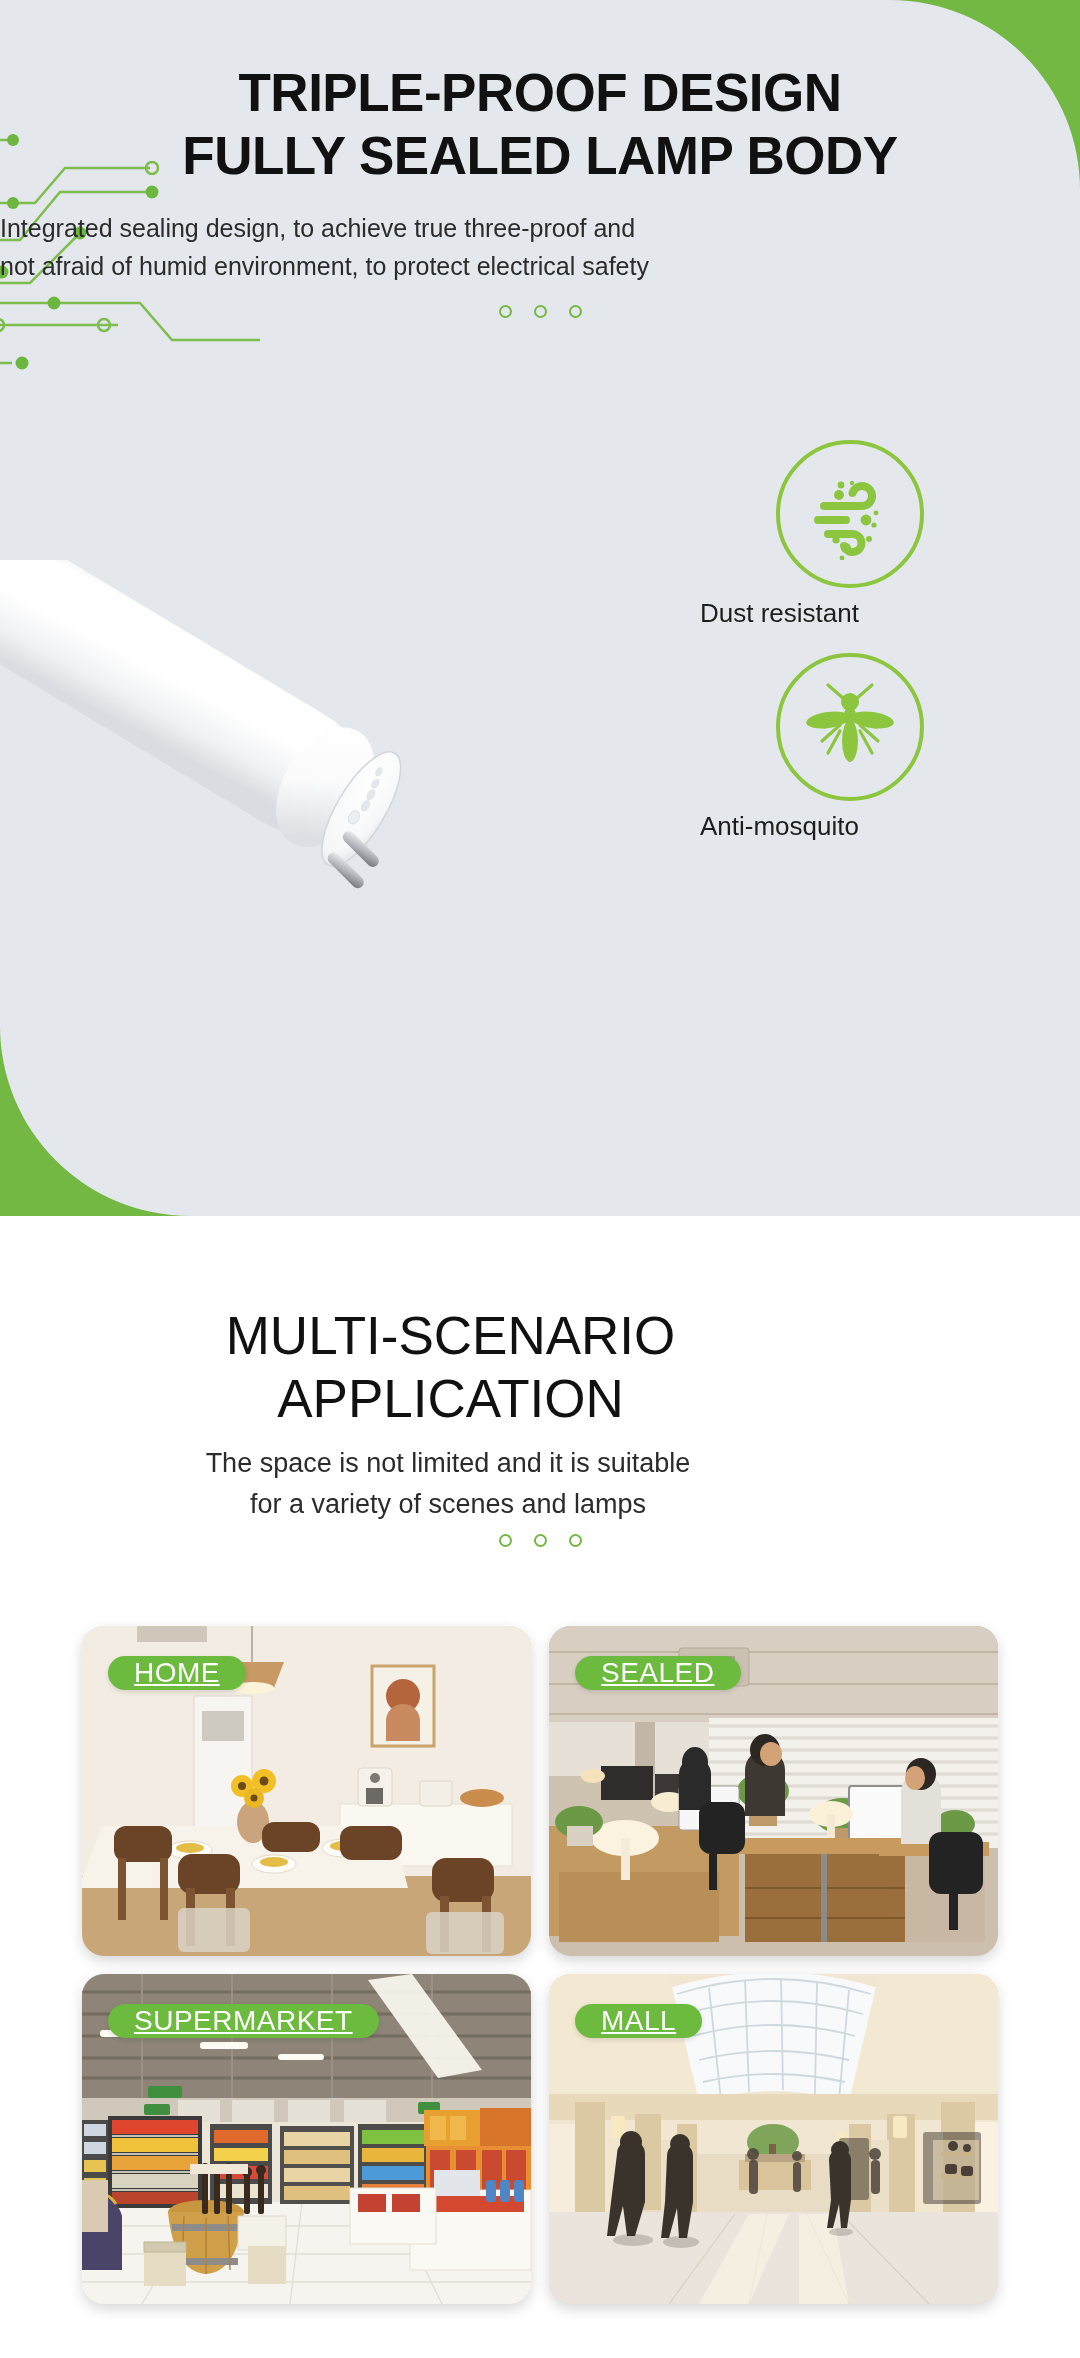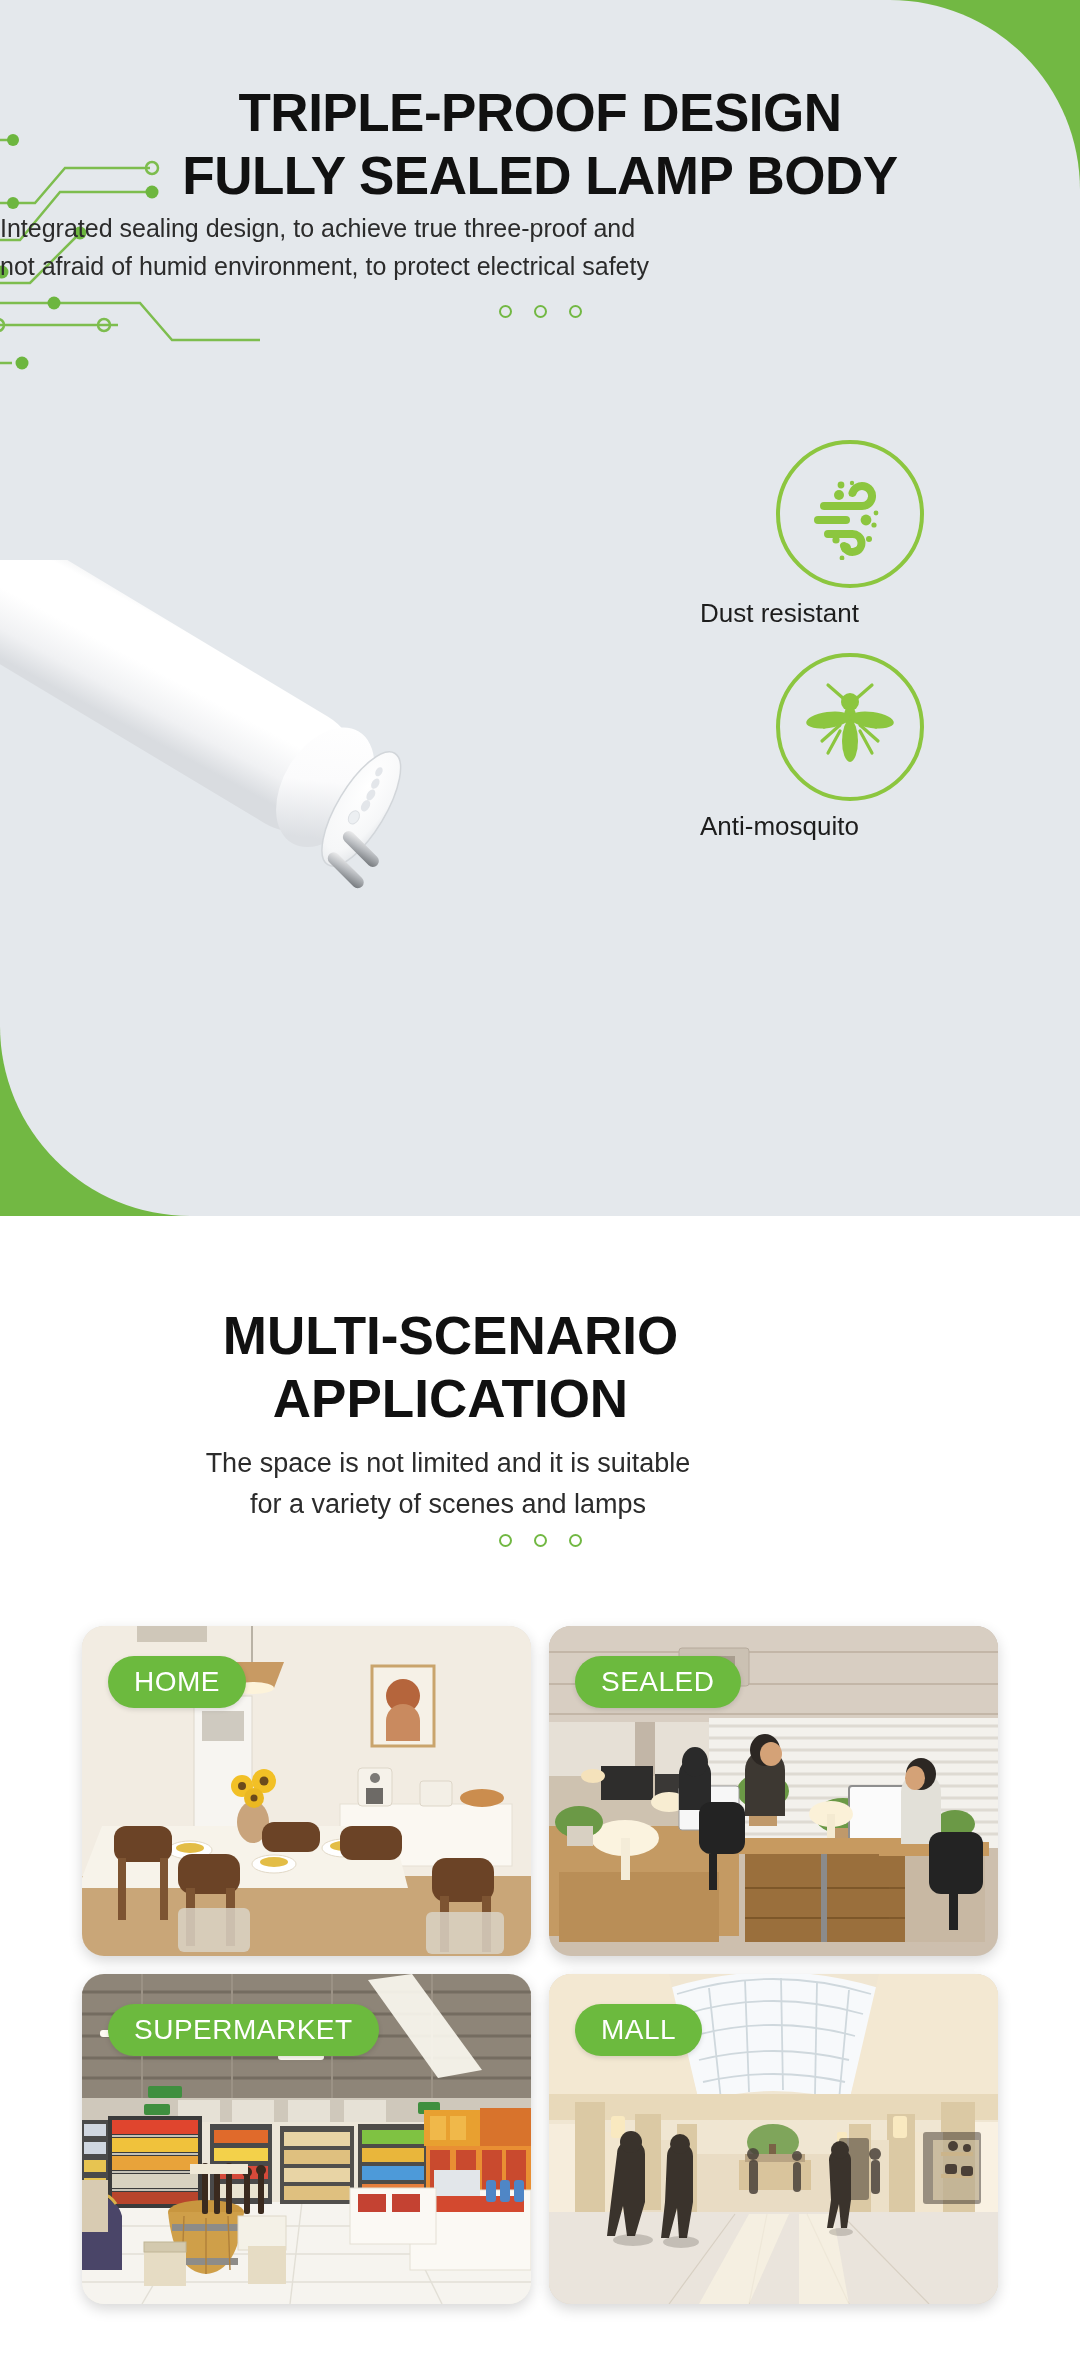--- a/index.html
+++ b/index.html
@@ -53,21 +53,21 @@
   }
 
   
   .circuit-left { position: absolute; left: 0; top: 120px; width: 260px; height: 300px; z-index: 4; }
 
   
   .hero-title {
     position: absolute; left: 0; top: 62px; width: 1080px;
     text-align: center; z-index: 5;
     font-size: 53px; font-weight: bold; letter-spacing: -0.5px;
-    line-height: 1.18; color: #111111; margin-top: 20px;
+    line-height: 1.18; color: #111111;
   }
   .hero-sub {
     position: absolute; left: 0; top: 210px; width: 1080px;
     text-align: left; z-index: 5;
     font-size: 25px; font-weight: normal; line-height: 1.5; color: #2b2b2b;
   }
   .dots-row { display: flex; justify-content: center; gap: 22px; }
   .dot-ring {
     width: 13px; height: 13px; border-radius: 50%;
     border: 2px solid #72b843; background: transparent;
@@ -84,21 +84,21 @@
     width: 148px; height: 148px; border-radius: 50%;
     border: 4px solid #8cc63f; margin: 0 auto 10px auto;
     display: flex; align-items: center; justify-content: center;
   }
   .feature-label { font-size: 26px; color: #1d1d1d; }
 
   
   .sec2 { position: absolute; left: 0; top: 1245px; width: 1080px; height: 1113px; background: #ffffff; overflow: hidden; }
   .sec2-title {
     position: absolute; left: 0; top: 60px; width: 901px; text-align: center;
-    font-size: 53px; font-weight: bold; line-height: 1.18; color: #111111; z-index: 5;
+    font-size: 53px; font-weight: normal; line-height: 1.18; color: #111111; z-index: 5;
   }
   .sec2-sub {
     position: absolute; left: 0; top: 198px; width: 896px; text-align: center;
     font-size: 27px; line-height: 1.5; color: #2b2b2b; z-index: 5;
   }
   .sec2-dots { position: absolute; left: 0; top: 289px; width: 1080px; z-index: 5; }
 
   .card-grid {
     position: absolute; left: 82px; top: 381px;
     width: 916px; display: flex; flex-wrap: wrap; gap: 18px 18px; z-index: 5;
@@ -106,23 +106,24 @@
   .card {
     position: relative; width: 449px; height: 330px;
     border-radius: 22px; overflow: hidden;
     box-shadow: 0 5px 14px rgba(0,0,0,0.16);
     background: #ddd;
   }
   .card-scene { position: absolute; inset: 0; }
   .badge {
     position: absolute; left: 26px; top: 30px; z-index: 9;
     background: #6cba3e; color: #ffffff;
-    border-radius: 30px; padding: 10px 26px;
+    border-radius: 30px; padding: 1px 26px;
     font-size: 28px; letter-spacing: 0.5px; white-space: nowrap;
     box-shadow: 0 2px 5px rgba(0,0,0,0.12);
+    text-decoration: underline;
   }
 </style>
 </head>
 <body>
 
 <div class="page">
 
   <div class="hero-wrap">
     <div class="hero-panel"></div>
     <div class="hero-lower-white"></div>

